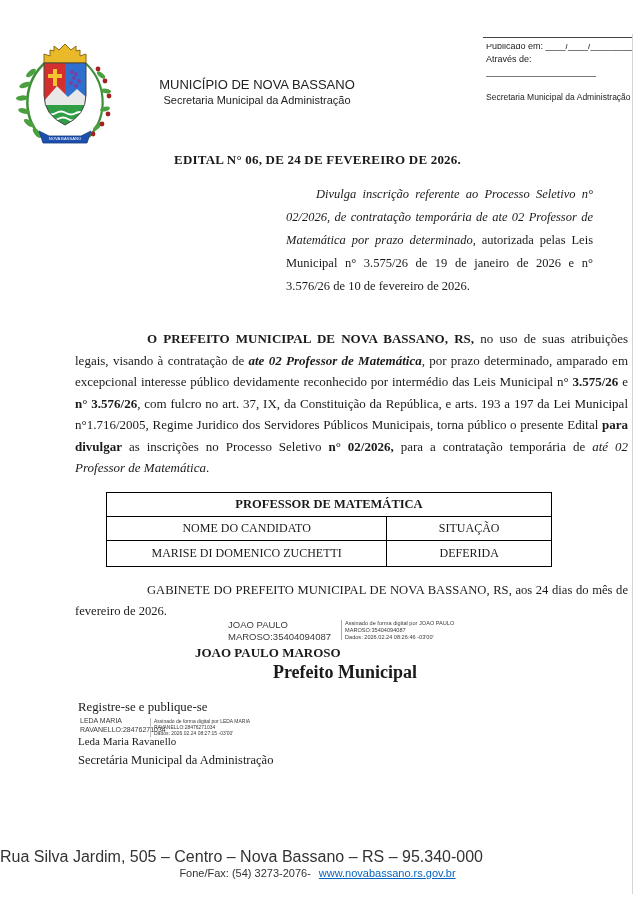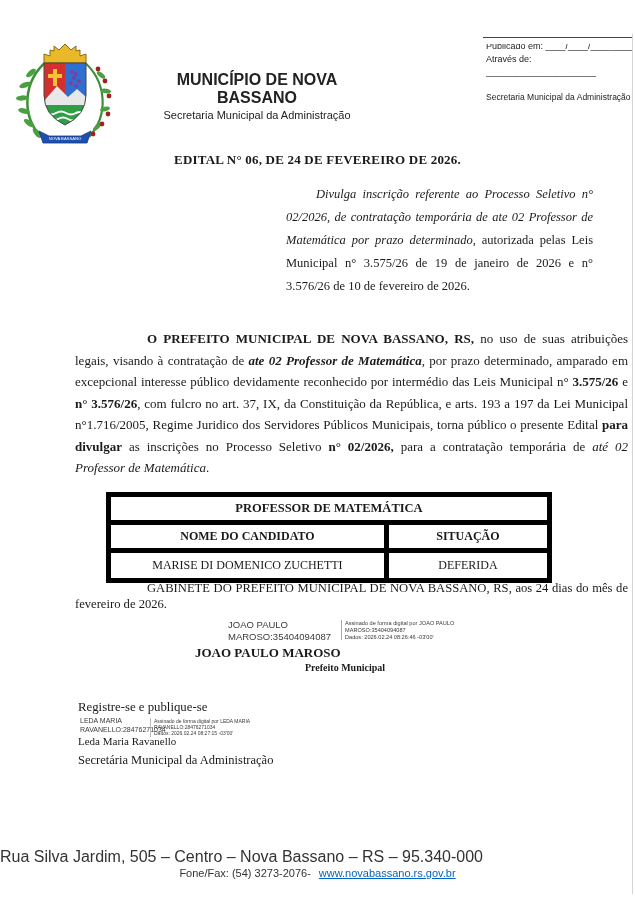--- a/index.html
+++ b/index.html
@@ -7,53 +7,53 @@
     position:relative; width:635px; height:913px; margin:0 auto;
     background:#ffffff; overflow:hidden;
     font-family:"Liberation Serif", serif; color:#1a1a1a;
   }
   .abs { position:absolute; }
   .sans { font-family:"Liberation Sans", sans-serif; }
   .scan-edge-right { position:absolute; left:632px; top:34px; width:1px; height:860px; background:#d4d4d4; }
 
   
   .org-block { left:143px; top:71px; width:228px; text-align:center; }
-  .org-name  { font-weight:bold; font-size:16px; color:#222; }
+  .org-name  { font-weight:normal; font-size:13px; color:#222;margin-top:6px; }
   .org-dept  { font-size:11px; color:#222; margin-top:2px; }
 
   .pub-rule { left:483px; top:37px; width:150px; height:0; border-top:1.5px solid #444; }
   .publish-block { left:486px; top:44px; width:147px; overflow:hidden; font-size:9px; color:#222; line-height:13px; }
   .publish-line1 { margin-top:-4px; white-space:nowrap; }
   .publish-dept  { margin-top:12px; font-size:8.5px; white-space:nowrap; }
 
   
   .doc-title { left:0; top:152px; width:635px; text-align:center; font-weight:bold; font-size:13px; letter-spacing:.2px; }
 
   
   .citation { left:286px; top:183px; width:307px; font-size:12.5px; line-height:23px; text-align:justify; text-indent:30px; }
 
   
   .body-par { left:75px; top:328px; width:553px; font-size:13px; line-height:21.5px; text-align:justify; text-indent:72px; }
 
   
   .results-table { left:106px; top:492px; width:446px; border-collapse:collapse; font-size:12px; }
-  .results-table th, .results-table td { border:5px solid #000000; text-align:center; padding:2px 4px; }
+  .results-table th, .results-table td { border:1px solid #000000; text-align:center; padding:2px 4px; }
   .results-table .t-title { font-weight:bold; font-size:12.5px; height:19px; }
-  .results-table th { font-weight:bold; height:19px; }
+  .results-table th { font-weight:normal; height:19px; }
   .results-table td { height:21px; font-weight:normal; }
   .col-name { width:63%; } .col-sit { width:37%; }
 
   
-  .closing { left:75px; top:580px; width:553px; font-size:12.6px; line-height:16px; text-align:justify; text-indent:72px; }
+  .closing { left:75px; top:580px; width:553px; font-size:12.6px; line-height:21px; text-align:justify; text-indent:72px; }
 
   
   .stamp-name-1 { left:228px; top:619px; width:112px; font-size:9.5px; line-height:11.5px; color:#3a3a3a; }
   .stamp-det-1  { left:341px; top:620px; width:152px; font-size:5.6px; line-height:6.8px; color:#3a3a3a; border-left:1px solid #aaa; padding-left:3px; }
   .sig1-name { left:195px; top:645px; width:300px; text-align:left; font-weight:bold; font-size:13px; }
-  .sig1-role { left:195px; top:662px; width:300px; text-align:center; font-weight:bold; font-size:10px; }
+  .sig1-role { left:195px; top:662px; width:300px; text-align:center; font-weight:bold; font-size:18px; }
 
   .register-line { left:78px; top:700px; font-size:12.8px; }
   .stamp-name-2 { left:80px; top:717px; width:110px; font-size:7px; line-height:8.5px; color:#3a3a3a; }
   .stamp-det-2  { left:150px; top:718px; width:130px; font-size:5px; line-height:6.2px; color:#3a3a3a; border-left:1px solid #bbb; padding-left:3px; }
   .sig2-name { left:78px; top:735px; font-size:11px; }
   .sig2-role { left:78px; top:753px; font-size:12.5px; }
 
   
   .footer-address { left:0; top:848px; width:635px; text-align:left; font-size:16px; color:#333; }
   .footer-contact { left:0; top:867px; width:635px; text-align:center; font-size:11px; color:#333; }

